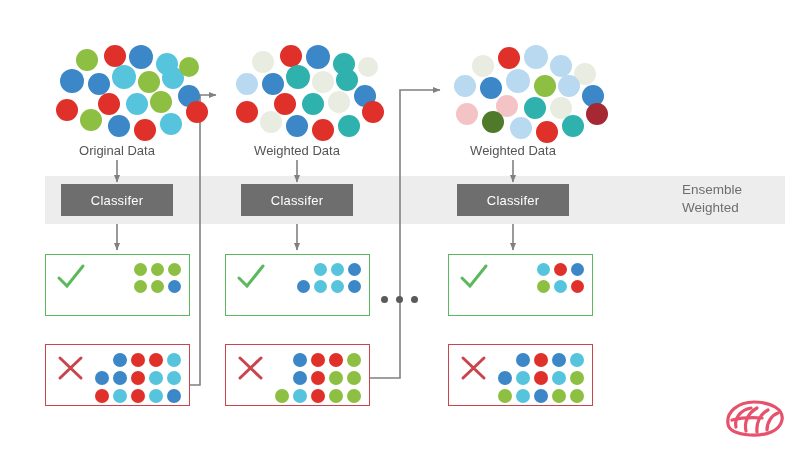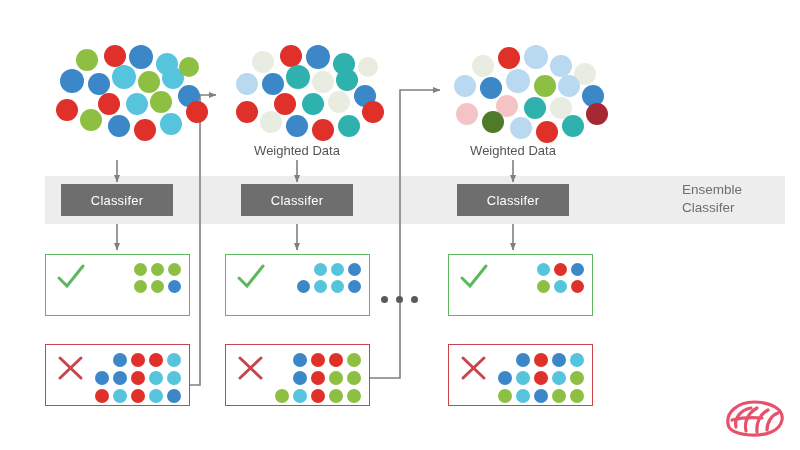--- a/index.html
+++ b/index.html
@@ -135,21 +135,21 @@
     height: 48px;
   }
 </style>
 </head>
 <body>
 
 <div id="stage">
 
   <div class="ensemble-band"></div>
   <div class="ensemble-label">Ensemble
-Classifer</div>
+Weighted</div>
 
   <svg id="wires" viewBox="0 0 800 450" xmlns="http://www.w3.org/2000/svg">
     <defs>
       <marker id="ah" markerWidth="9" markerHeight="9" refX="7.5" refY="3.2" orient="auto" markerUnits="userSpaceOnUse">
         <path d="M0,0 L8,3.2 L0,6.4 z" fill="#808080"></path>
       </marker>
     </defs>
     <g stroke="#808080" stroke-width="1.6" fill="none" marker-end="url(#ah)">
 
       <path d="M117,160 L117,182"></path>
@@ -181,20 +181,21 @@
       <span class="dot" style="left: 74px; top: 48px; width: 22px; height: 22px; background: rgb(86, 196, 220);"></span>
       <span class="dot" style="left: 98px; top: 46px; width: 22px; height: 22px; background: rgb(141, 191, 66);"></span>
       <span class="dot" style="left: 126px; top: 40px; width: 22px; height: 22px; background: rgb(59, 135, 200);"></span>
       <span class="dot" style="left: 4px; top: 54px; width: 22px; height: 22px; background: rgb(224, 48, 42);"></span>
       <span class="dot" style="left: 28px; top: 64px; width: 22px; height: 22px; background: rgb(141, 191, 66);"></span>
       <span class="dot" style="left: 56px; top: 70px; width: 22px; height: 22px; background: rgb(59, 135, 200);"></span>
       <span class="dot" style="left: 82px; top: 74px; width: 22px; height: 22px; background: rgb(224, 48, 42);"></span>
       <span class="dot" style="left: 108px; top: 68px; width: 22px; height: 22px; background: rgb(86, 196, 220);"></span>
       <span class="dot" style="left: 134px; top: 56px; width: 22px; height: 22px; background: rgb(224, 48, 42);"></span>
     </div>
+  <div class="caption" style="left:27px; top:143px;">Original Data</div>
   <div class="clf-box" style="left:61px; top:184px;">Classifer</div>
   <div class="res-box ok" id="rb0ok" style="left:45px; top:254px;">
       <svg viewBox="0 0 34 34" class="res-mark">
         <path fill="none" stroke-width="3" stroke-linecap="round" d="M5,17 L13,25 L29,5" stroke="#5cb85c"></path>
       </svg>
       <div class="res-grid">
         <div class="res-row">
           <span class="dot" style="background: rgb(141, 191, 66);"></span>
           <span class="dot" style="background: rgb(141, 191, 66);"></span>
           <span class="dot" style="background: rgb(141, 191, 66);"></span>

